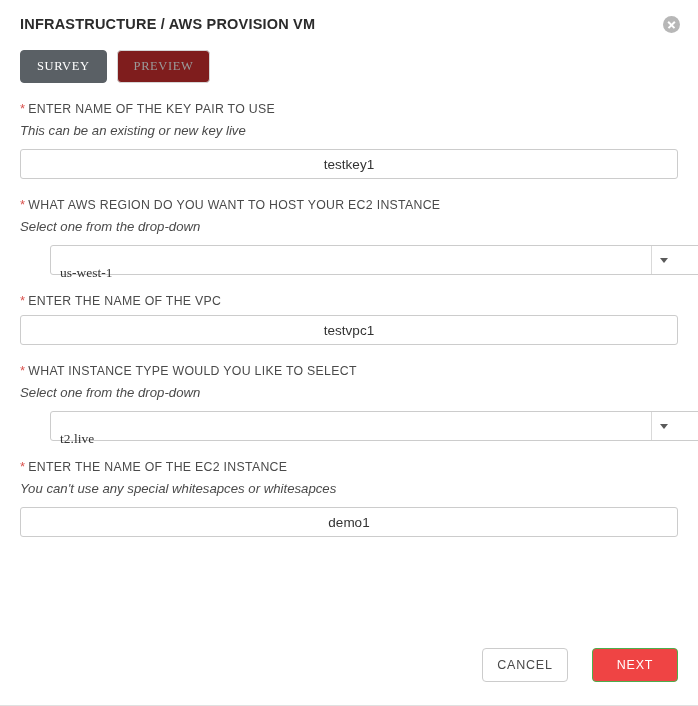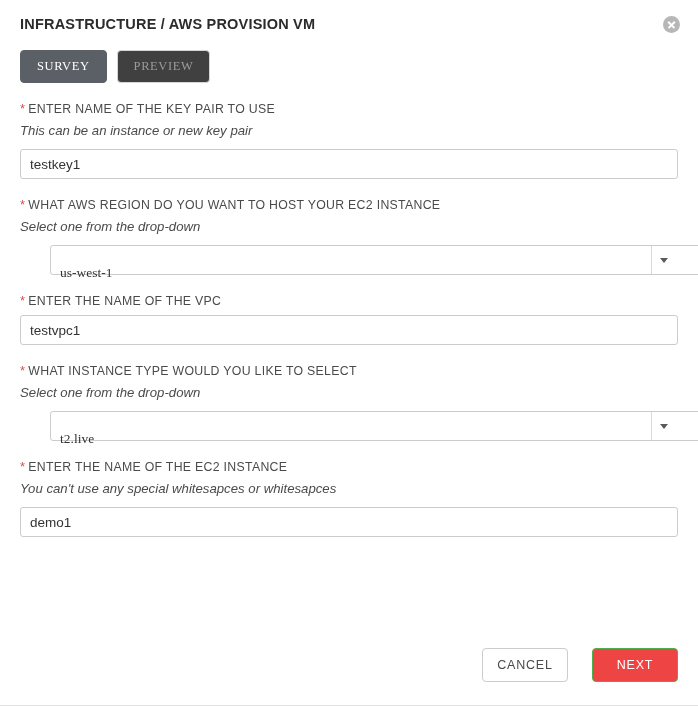--- a/index.html
+++ b/index.html
@@ -71,21 +71,21 @@
     text-transform: uppercase;
     font-weight: normal;
     font-family: Liberation Serif, serif;
   }
   .tab.active {
     background: #5a6065;
     color: #ffffff;
     border-color: #5a6065;
   }
   .tab.inactive {
-    background: #404040;
+    background: #7f1d1d;
     color: #9a9a9a;
     border-color: #d6d6d6;
   }
 
   .form {
     padding: 18px 20px 0 20px;
   }
   .field {
     margin-bottom: 18px;
   }
@@ -112,20 +112,21 @@
     box-sizing: border-box;
     height: 30px;
     padding: 4px 9px;
     font-size: 13.5px;
     font-family: "Liberation Sans", sans-serif;
     color: #333333;
     border: 1px solid #cccccc;
     border-radius: 3px;
     background: #ffffff;
     outline: none;
+    text-align: center;
   }
   .text-input.focused {
     border-color: #cccccc;
   }
   .select-wrap {
     position: relative;
     width: 100%;
   }
   .select-input {
     width: 100%;
@@ -208,21 +209,21 @@
     <div class="tab active">SURVEY</div>
     <div class="tab inactive">PREVIEW</div>
   </div>
 
   <div class="form">
 
     <div class="field">
       <div class="field-label">
         <span class="required-star">*</span><span>ENTER NAME OF THE KEY PAIR TO USE</span>
       </div>
-      <div class="field-help">This can be an instance or new key pair</div>
+      <div class="field-help">This can be an existing or new key live</div>
       <input class="text-input" type="text" value="testkey1" style="">
     </div>
 
     <div class="field">
       <div class="field-label">
         <span class="required-star">*</span><span>WHAT AWS REGION DO YOU WANT TO HOST YOUR EC2 INSTANCE</span>
       </div>
       <div class="field-help">Select one from the drop-down</div>
       <div class="select-wrap">
         <div class="select-input">us-west-1</div>

